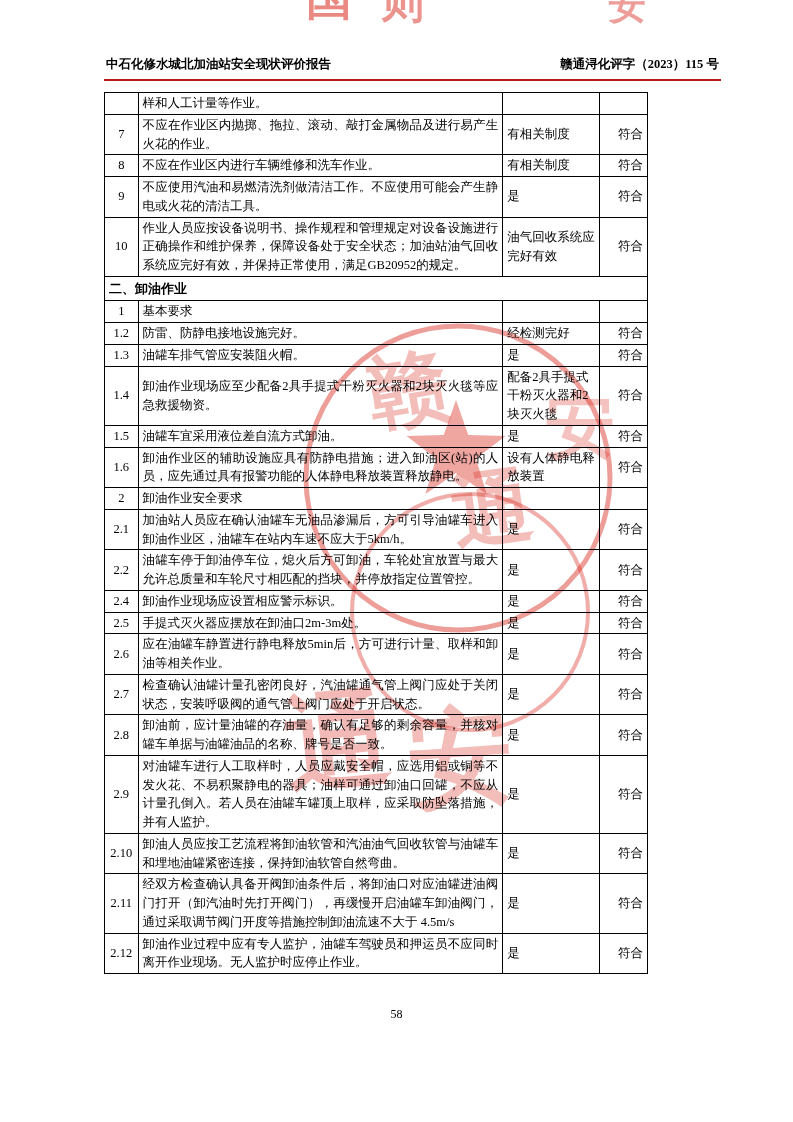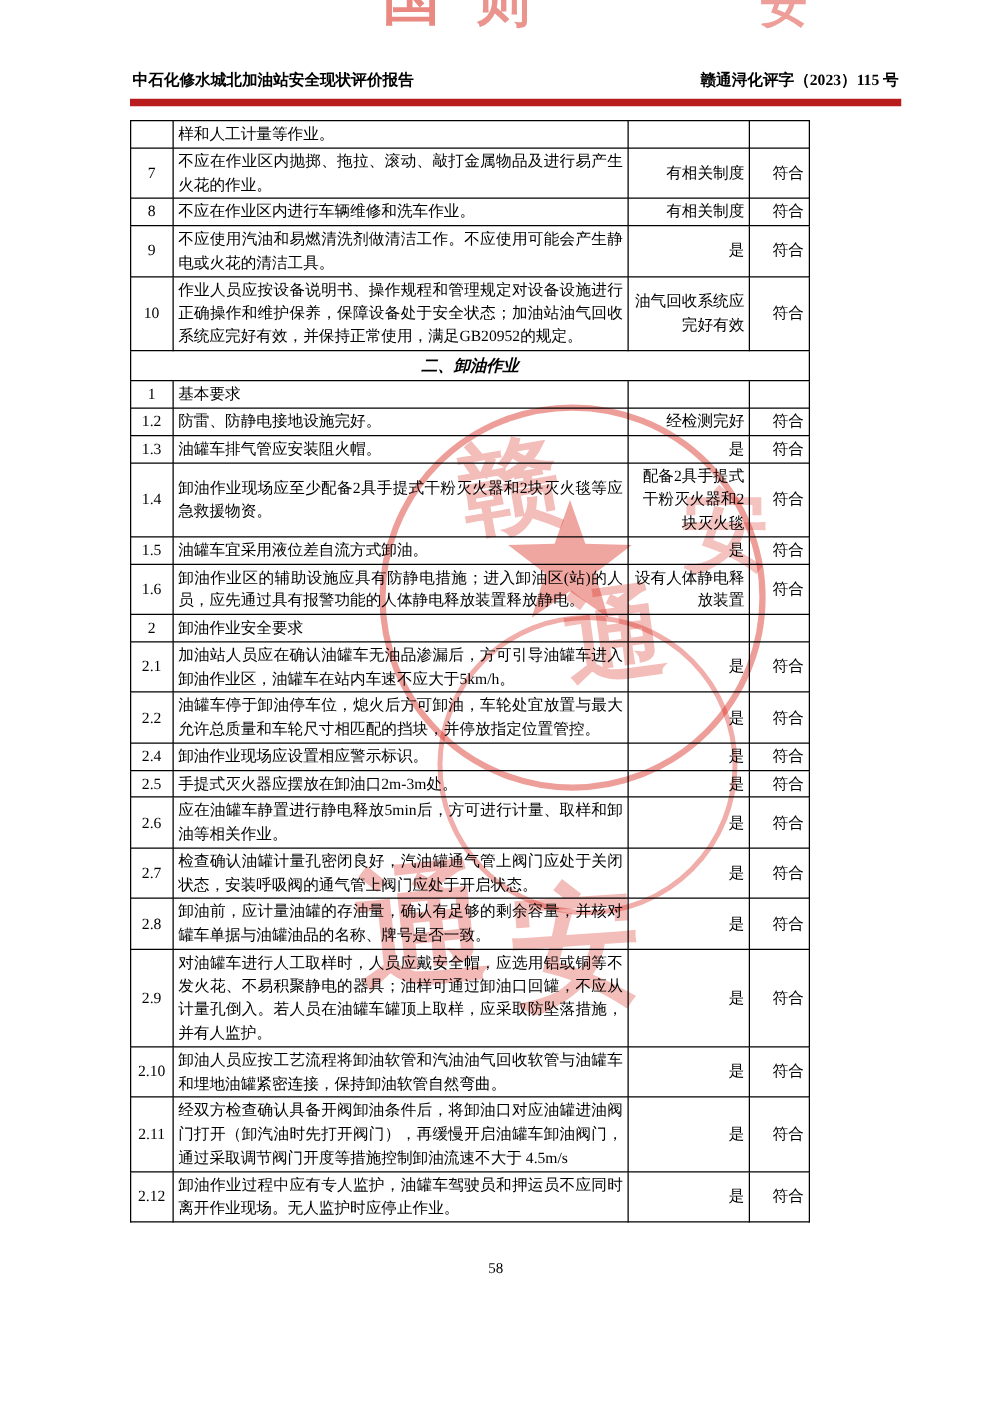--- a/index.html
+++ b/index.html
@@ -16,45 +16,43 @@
     left:104px; top:56px;
     width:617px;
   }
   .doc-header {
     display:flex;
     justify-content:space-between;
     align-items:flex-end;
     font-weight:bold;
     font-size:12.5px;
     padding:0 2px 6px 2px;
-    border-bottom:6px solid #b91c1c;
+    border-bottom:2px solid #b91c1c;
     margin-bottom:11px;
   }
   table.checklist {
     width:544px;
     border-collapse:collapse;
     border:1.5px solid #000;
     font-size:12.5px;
   }
   table.checklist td {
     border:1px solid #000;
     padding:1px 4px;
     line-height:1.5;
     vertical-align:middle;
   }
   td.c-num   { text-align:center; padding:1px 1px; }
   td.c-content { text-align:justify; }
-  td.c-evidence { text-align:right; padding:1px 2px; }
+  td.c-evidence { text-align:left; padding:1px 2px; }
   td.c-concl { text-align:right; }
   tr.section-row td {
-    text-align:center;
     font-weight:bold;
     font-size:13px;
     padding:2px 4px;
-    font-style:italic;
   }
   .doc-footer {
     position:absolute;
     top:1007px;
     left:0;
     width:100%;
     text-align:center;
     font-size:12px;
   }
   

